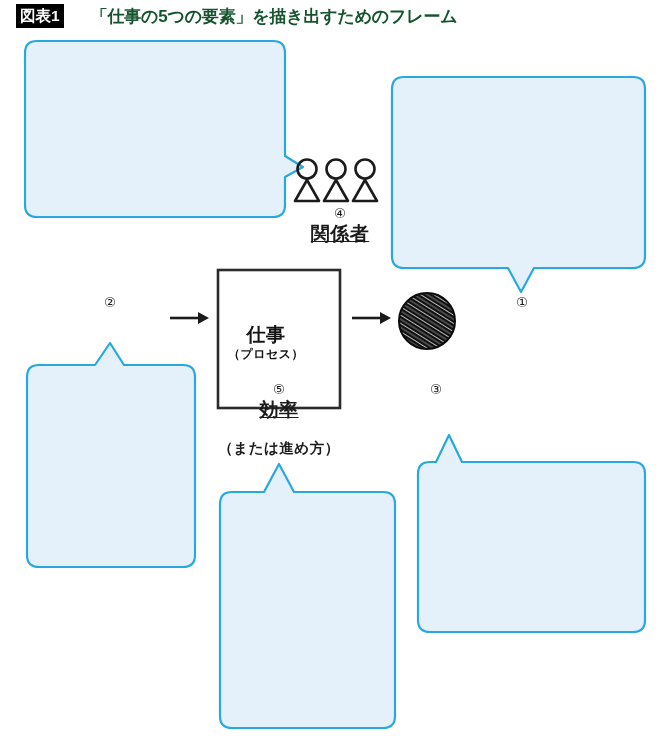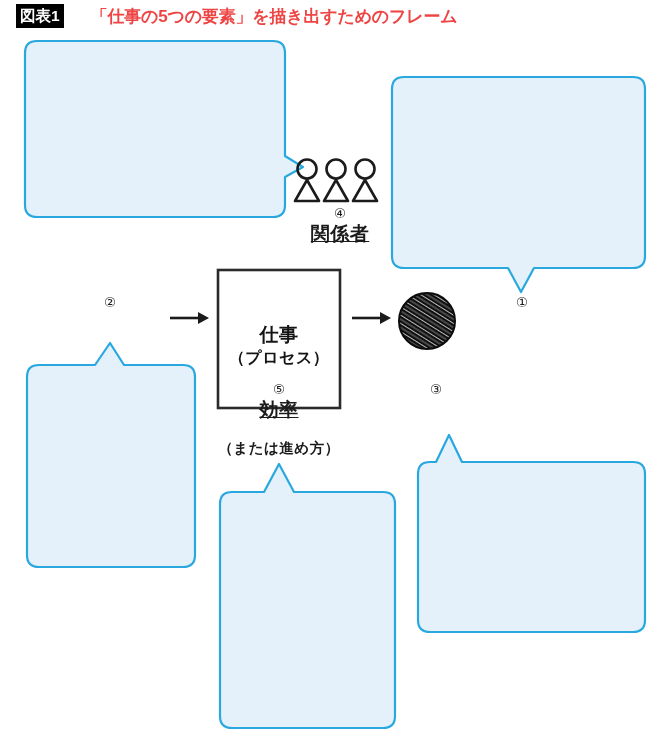--- a/index.html
+++ b/index.html
@@ -33,21 +33,21 @@
     font-size: 15.5px;
     font-weight: bold;
     line-height: 1;
     padding: 4px 4px 5px 4px;
     letter-spacing: 0px;
     white-space: nowrap;
   }
   #title-text {
     font-size: 17px;
     font-weight: bold;
-    color: #ef4444;
+    color: #14532d;
     margin-left: 2px;
     white-space: nowrap;
     letter-spacing: -0.2px;
   }
 
   
   #diagram {
     position: absolute;
     left: 0;
     top: 30px;
@@ -86,31 +86,31 @@
   }
   .lbl .sub {
     display: block;
     font-size: 14.5px;
     margin-top: 19px;
   }
 
   
   #process-box-label {
     position: absolute;
-    left: 218px;
+    left: 205px;
     top: 292px;
     width: 122px;
     text-align: center;
     font-weight: bold;
     color: #141414;
     line-height: 1.32;
     letter-spacing: 0.5px;
   }
   #process-box-label .line1 { display: block; font-size: 19px; }
-  #process-box-label .line2 { display: block; font-size: 16px; }
+  #process-box-label .line2 { display: block; font-size: 12px; }
 </style>
 </head>
 <body>
 
 <div id="title-bar">
   <span id="figure-badge">図表1</span>
   <span id="title-text">「仕事の5つの要素」を描き出すためのフレーム</span>
 </div>
 
 <div id="diagram">

